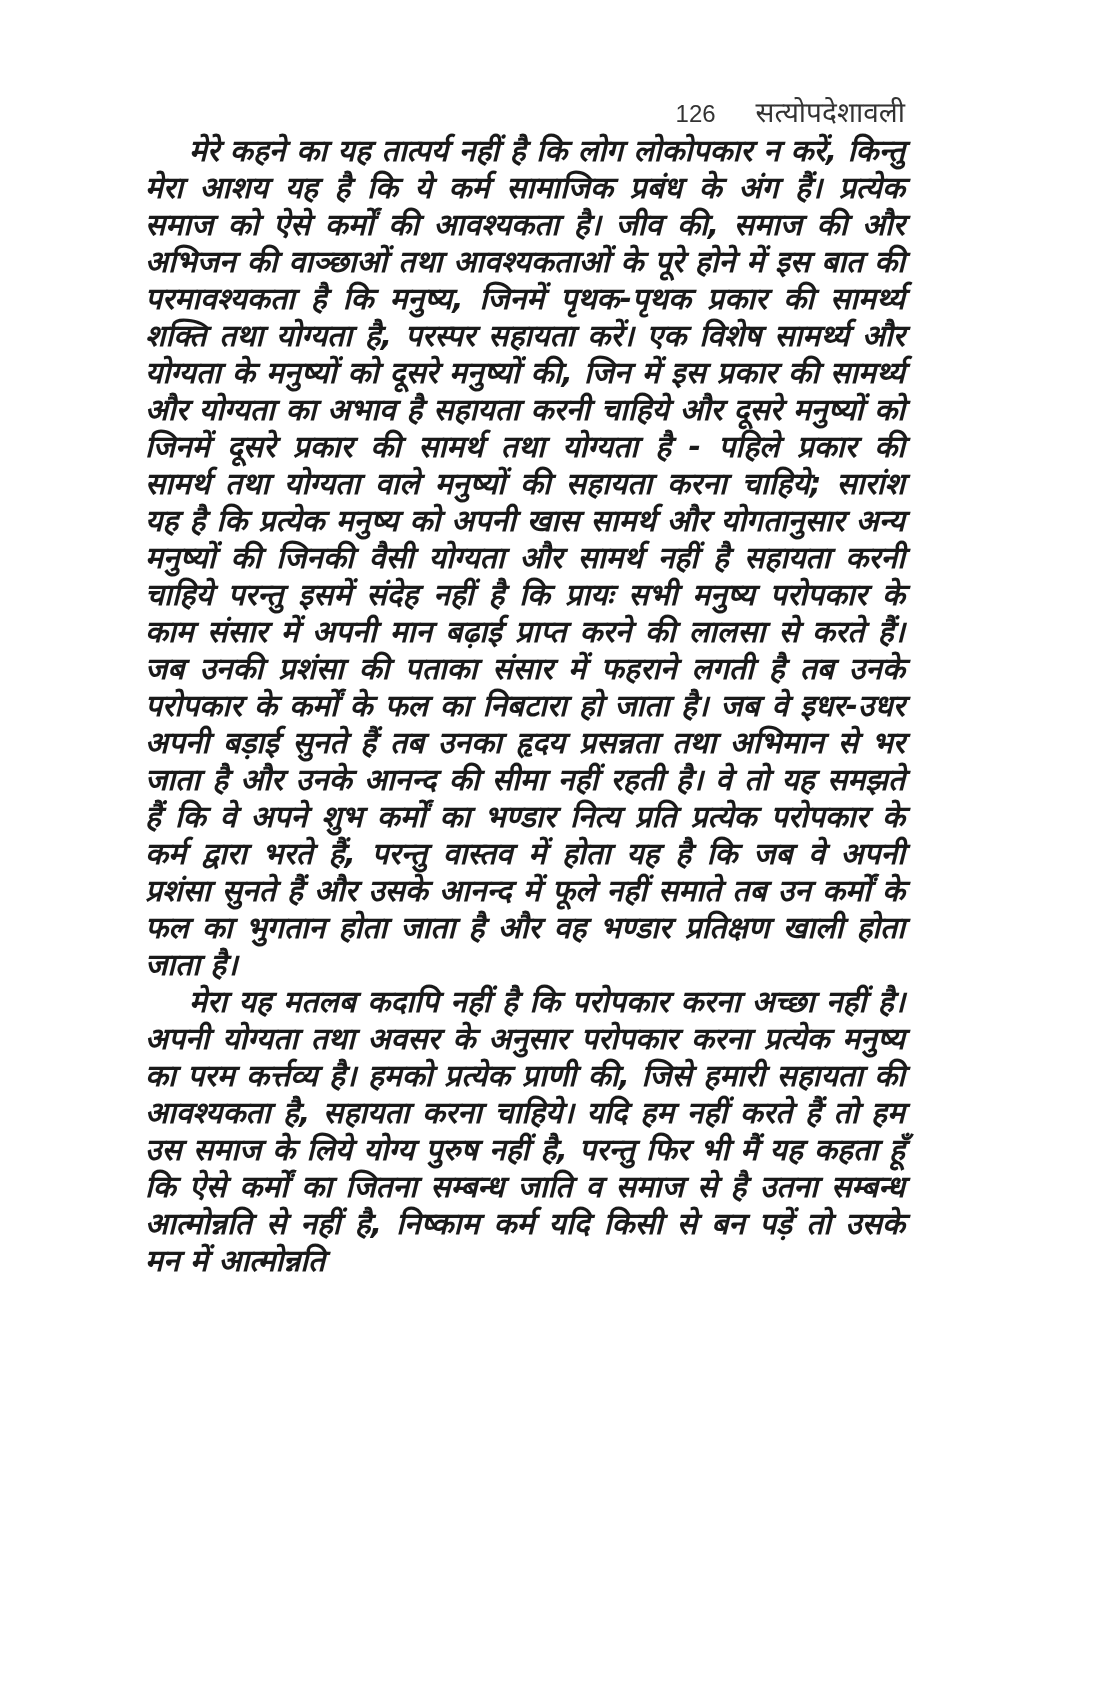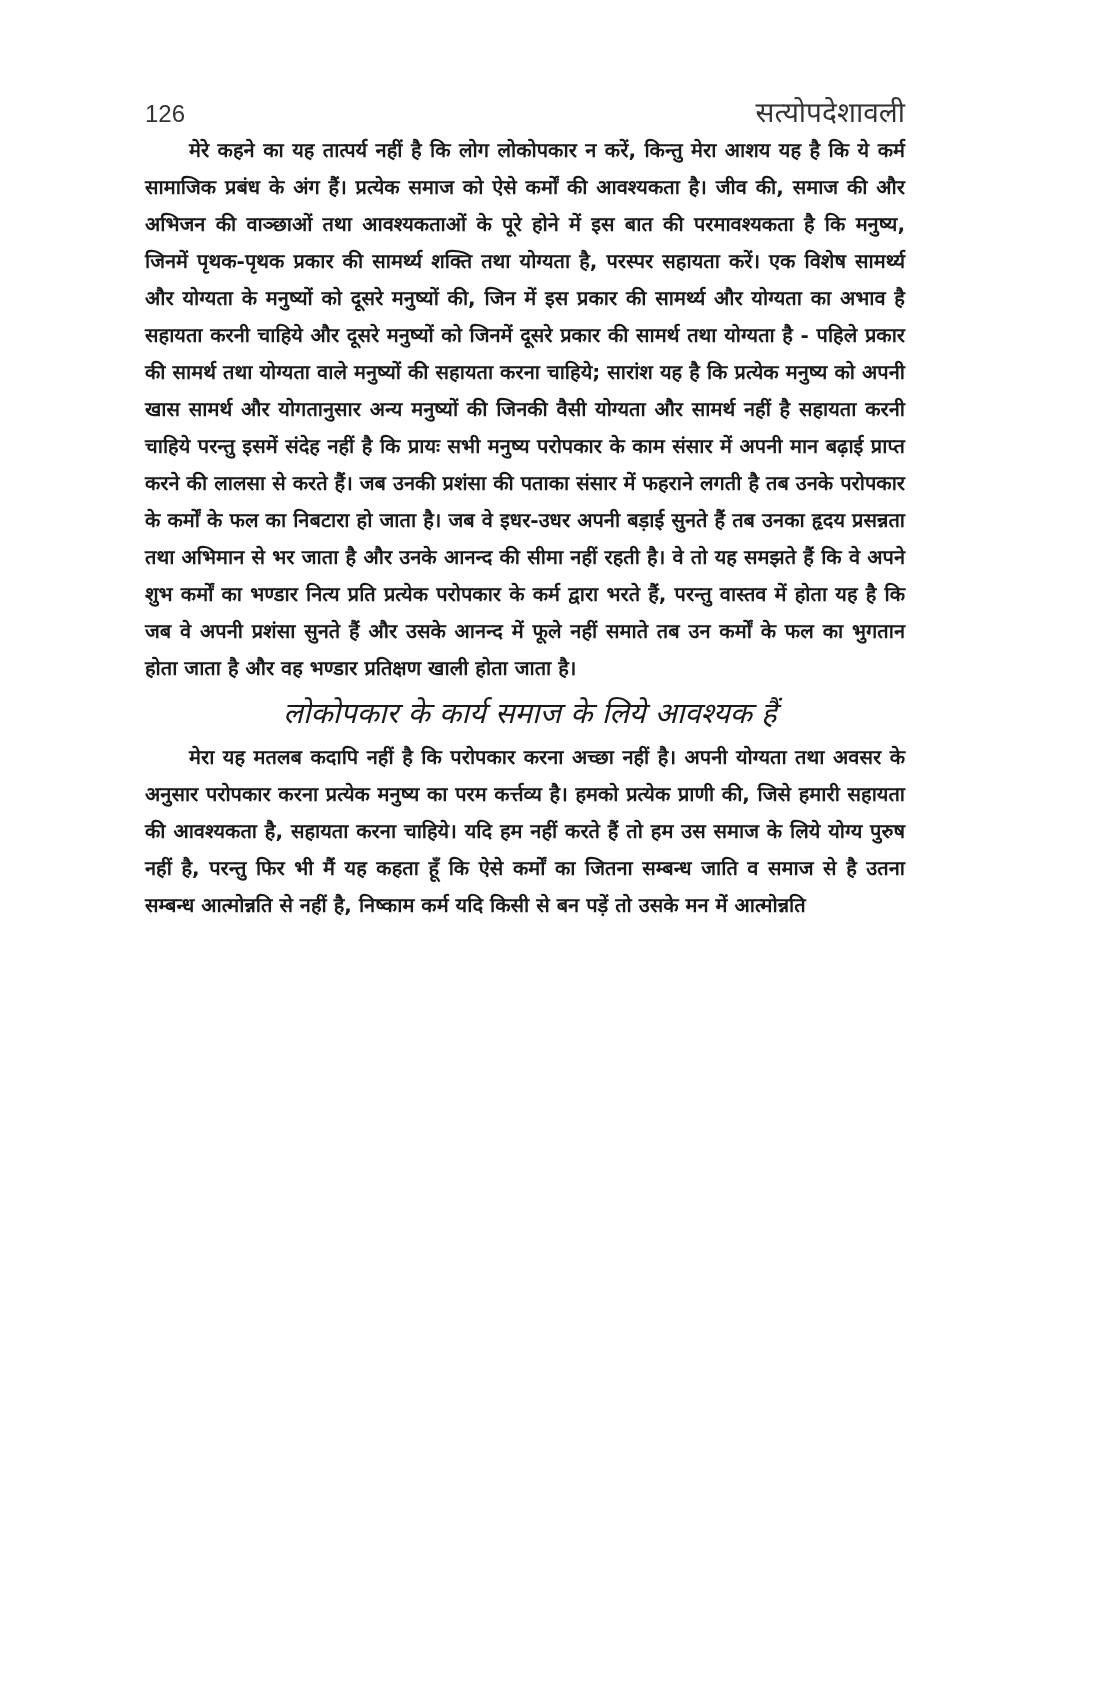--- a/index.html
+++ b/index.html
@@ -1,31 +1,30 @@
 <!DOCTYPE html>
 <html><head>
 <meta charset="utf-8">
 <style>
   html, body { margin: 0; padding: 0; background: #ffffff; }
   body { width: 1100px; height: 1700px; position: relative; overflow: hidden;
          font-family: "DejaVu Sans", sans-serif; color: #1a1a1a; }
   .page { position: absolute; left: 145px; top: 92px; width: 760px; }
-  .header { display: flex; justify-content: space-between; align-items: baseline;
-            height: 40px; }
+  .header { display: flex; justify-content: flex-end; align-items: baseline;
+            height: 40px; gap: 40px; }
   .page-num { font-family: "Liberation Sans", sans-serif; font-size: 24px; color: #333; }
   .running-title { font-family: "DejaVu Sans", sans-serif; font-size: 28px; color: #333; }
-  .para { font-size: 20px; line-height: 37px; text-align: justify; margin: 0; font-weight: bold; }
+  .para { font-size: 30px; line-height: 37px; text-align: justify; margin: 0; font-weight: bold; font-style: italic; }
   .para .indent { display: inline-block; width: 44px; }
   .heading { font-size: 29px; line-height: 52px; text-align: center; margin: 0;
              font-weight: normal; font-style: italic; padding-left: 10px; }
 </style>
 </head>
 <body>
 
 <div class="page">
   <div class="header">
     <span class="page-num">126</span>
     <span class="running-title">सत्योपदेशावली</span>
   </div>
   <p class="para"><span class="indent"></span><span>मेरे कहने का यह तात्पर्य नहीं है कि लोग लोकोपकार न करें, किन्तु मेरा आशय यह है कि ये कर्म सामाजिक प्रबंध के अंग हैं। प्रत्येक समाज को ऐसे कर्मों की आवश्यकता है। जीव की, समाज की और अभिजन की वाञ्छाओं तथा आवश्यकताओं के पूरे होने में इस बात की परमावश्यकता है कि मनुष्य, जिनमें पृथक-पृथक प्रकार की सामर्थ्य शक्ति तथा योग्यता है, परस्पर सहायता करें। एक विशेष सामर्थ्य और योग्यता के मनुष्यों को दूसरे मनुष्यों की, जिन में इस प्रकार की सामर्थ्य और योग्यता का अभाव है सहायता करनी चाहिये और दूसरे मनुष्यों को जिनमें दूसरे प्रकार की सामर्थ तथा योग्यता है - पहिले प्रकार की सामर्थ तथा योग्यता वाले मनुष्यों की सहायता करना चाहिये; सारांश यह है कि प्रत्येक मनुष्य को अपनी खास सामर्थ और योगतानुसार अन्य मनुष्यों की जिनकी वैसी योग्यता और सामर्थ नहीं है सहायता करनी चाहिये परन्तु इसमें संदेह नहीं है कि प्रायः सभी मनुष्य परोपकार के काम संसार में अपनी मान बढ़ाई प्राप्त करने की लालसा से करते हैं। जब उनकी प्रशंसा की पताका संसार में फहराने लगती है तब उनके परोपकार के कर्मों के फल का निबटारा हो जाता है। जब वे इधर-उधर अपनी बड़ाई सुनते हैं तब उनका हृदय प्रसन्नता तथा अभिमान से भर जाता है और उनके आनन्द की सीमा नहीं रहती है। वे तो यह समझते हैं कि वे अपने शुभ कर्मों का भण्डार नित्य प्रति प्रत्येक परोपकार के कर्म द्वारा भरते हैं, परन्तु वास्तव में होता यह है कि जब वे अपनी प्रशंसा सुनते हैं और उसके आनन्द में फूले नहीं समाते तब उन कर्मों के फल का भुगतान होता जाता है और वह भण्डार प्रतिक्षण खाली होता जाता है।</span></p>
-  <h2 class="heading">लोकोपकार के कार्य समाज के लिये आवश्यक हैं</h2>
   <p class="para"><span class="indent"></span><span>मेरा यह मतलब कदापि नहीं है कि परोपकार करना अच्छा नहीं है। अपनी योग्यता तथा अवसर के अनुसार परोपकार करना प्रत्येक मनुष्य का परम कर्त्तव्य है। हमको प्रत्येक प्राणी की, जिसे हमारी सहायता की आवश्यकता है, सहायता करना चाहिये। यदि हम नहीं करते हैं तो हम उस समाज के लिये योग्य पुरुष नहीं है, परन्तु फिर भी मैं यह कहता हूँ कि ऐसे कर्मों का जितना सम्बन्ध जाति व समाज से है उतना सम्बन्ध आत्मोन्नति से नहीं है, निष्काम कर्म यदि किसी से बन पड़ें तो उसके मन में आत्मोन्नति</span></p>
 </div>
 
 </body></html>

